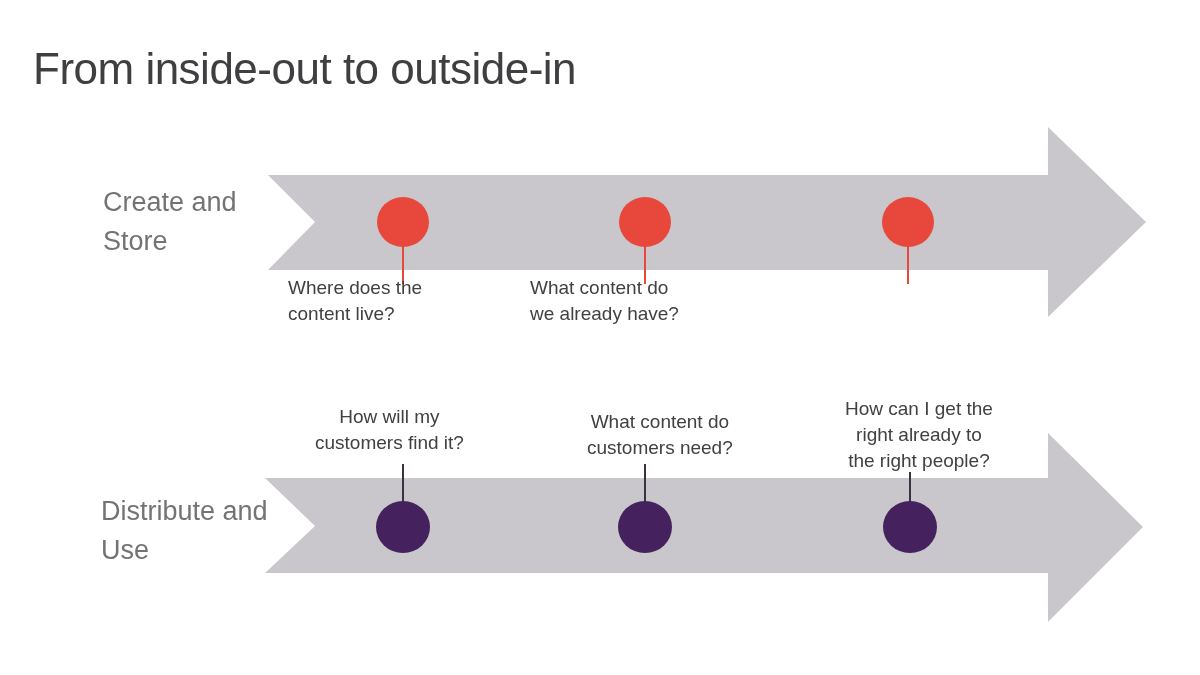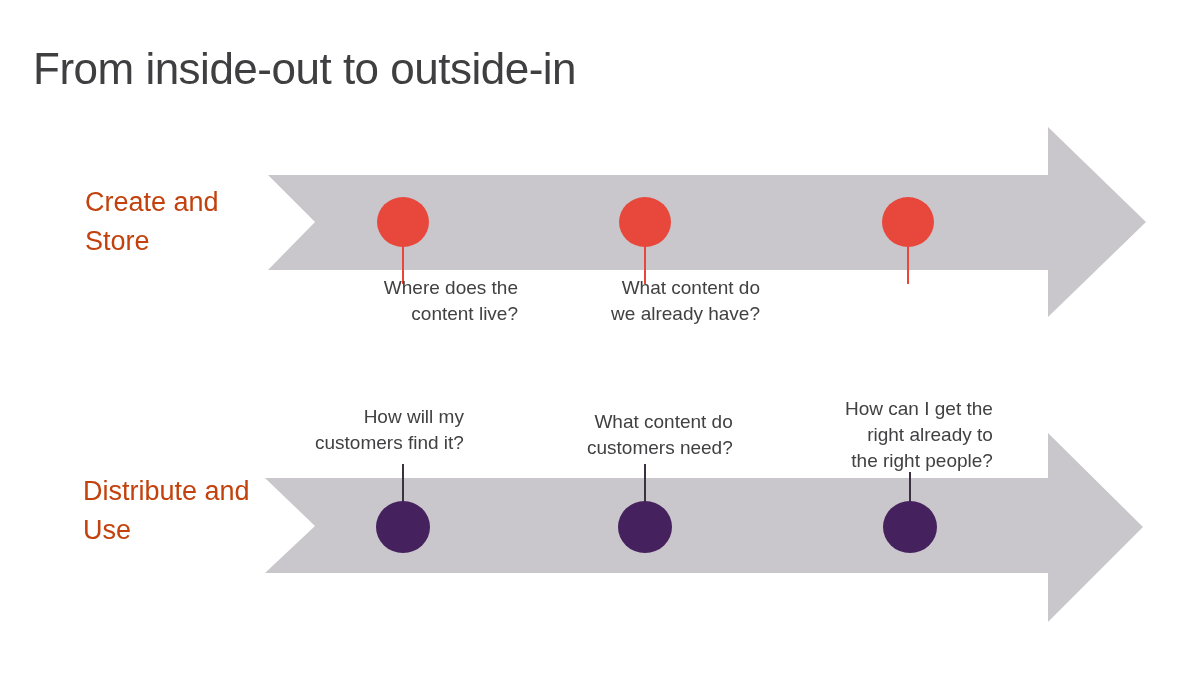--- a/index.html
+++ b/index.html
@@ -20,32 +20,33 @@
     font-weight:300;
     letter-spacing:-0.5px;
     color:#3f3f41;
     white-space:nowrap;
   }
   .row-label{
     position:absolute;
     font-size:27px;
     line-height:39px;
     font-weight:400;
-    color:#c2410c;
+    color:#737373;
     white-space:pre-line;
+    margin-left:18px;
   }
   .q{
     position:absolute;
     font-size:19px;
     line-height:26px;
     color:#414042;
     white-space:pre-line;
   }
-  .q-center{width:230px;text-align:right;}
-  .q-left{text-align:right;}
+  .q-center{width:230px;text-align:left;}
+  .q-left{text-align:center;}
 </style>
 </head>
 <body>
 
 <div class="canvas">
 
   <h1 class="title">From inside-out to outside-in</h1>
 
   <svg class="layer" viewBox="0 0 1200 675" aria-hidden="true">
 
@@ -65,21 +66,21 @@
     <line x1="645" y1="464" x2="645" y2="512" stroke-width="2" stroke="#3A3141"></line>
     <line x1="910" y1="472" x2="910" y2="512" stroke-width="2" stroke="#3A3141"></line>
 
     <ellipse cx="403" cy="527" rx="27" ry="26" fill="#45215E"></ellipse>
     <ellipse cx="645" cy="527" rx="27" ry="26" fill="#45215E"></ellipse>
     <ellipse cx="910" cy="527" rx="27" ry="26" fill="#45215E"></ellipse>
   </svg>
 
   <div class="row-label" style="left:85px;top:183px">Create and
 Store</div>
-  <div class="row-label" style="left:83px;top:472px">Distribute and
+  <div class="row-label" style="left:83px;top:492px">Distribute and
 Use</div>
 
   <div class="q q-center" style="left:288px;top:275px">Where does the
 content live?</div>
   <div class="q q-center" style="left:530px;top:275px">What content do
 we already have?</div>
 
   <div class="q q-left" style="left:315px;top:404px">How will my
 customers find it?</div>
   <div class="q q-left" style="left:587px;top:409px">What content do

